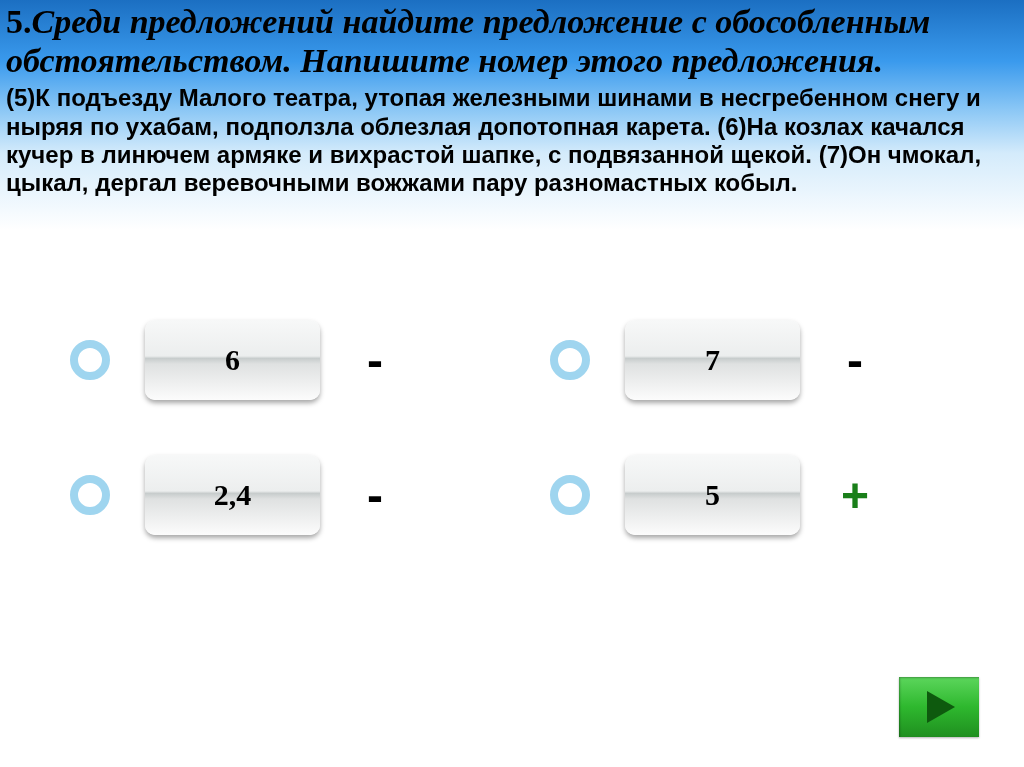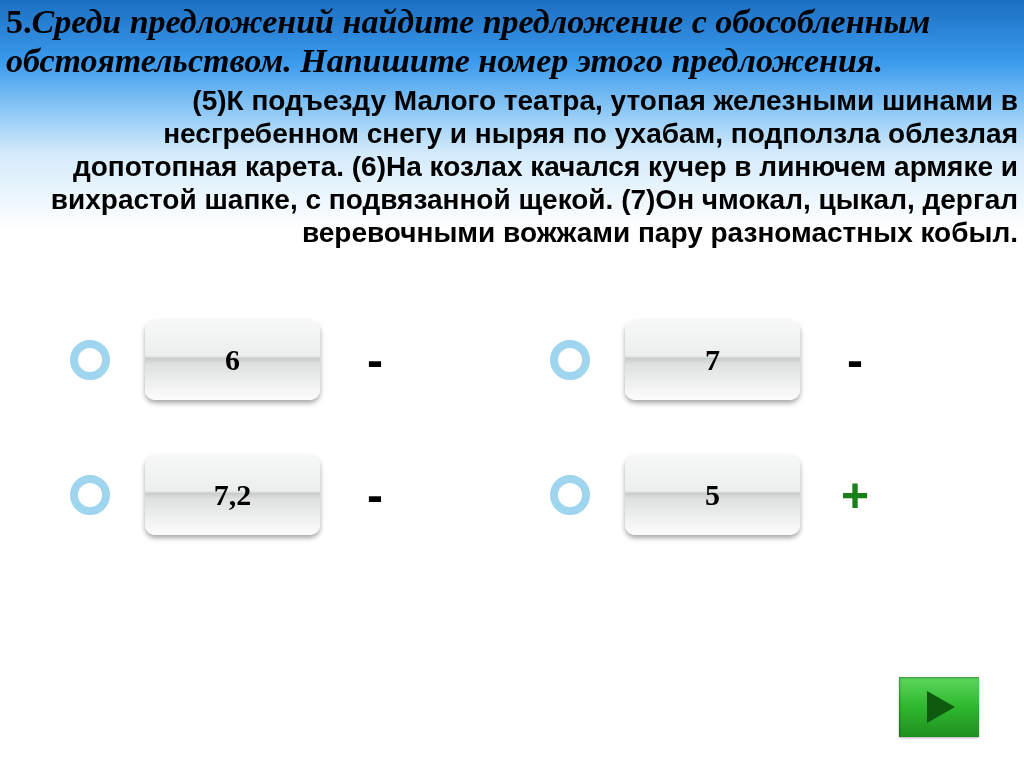--- a/index.html
+++ b/index.html
@@ -31,25 +31,24 @@
     line-height: 1.15;
     color: #000000;
     margin: 0 0 4px 0;
   }
   .question-number-prefix{
     font-style: normal;
   }
   .question-text {
     font-family: Arial, sans-serif;
     font-weight: bold;
-    font-size: 28px;
+    font-size: 24px;
     line-height: 1.18;
     color: #000000;
     margin: 0;
-    text-align: right;
   }
 
   .answers {
     position: absolute;
     top: 320px;
     left: 0;
     width: 1024px;
   }
   .row {
     display: flex;
@@ -139,21 +138,21 @@
         <div class="answer-card">
           <span>7</span>
         </div>
         <div class="result minus">-</div>
       </div>
     </div>
     <div class="row">
       <div class="answer left-col">
         <div class="radio-ring"></div>
         <div class="answer-card">
-          <span>7,2</span>
+          <span>2,4</span>
         </div>
         <div class="result minus">-</div>
       </div>
       <div class="answer right-col">
         <div class="radio-ring"></div>
         <div class="answer-card">
           <span>5</span>
         </div>
         <div class="result plus">+</div>
       </div>

